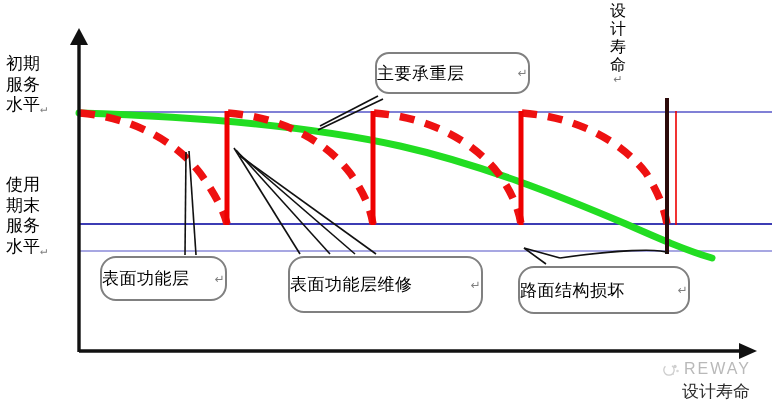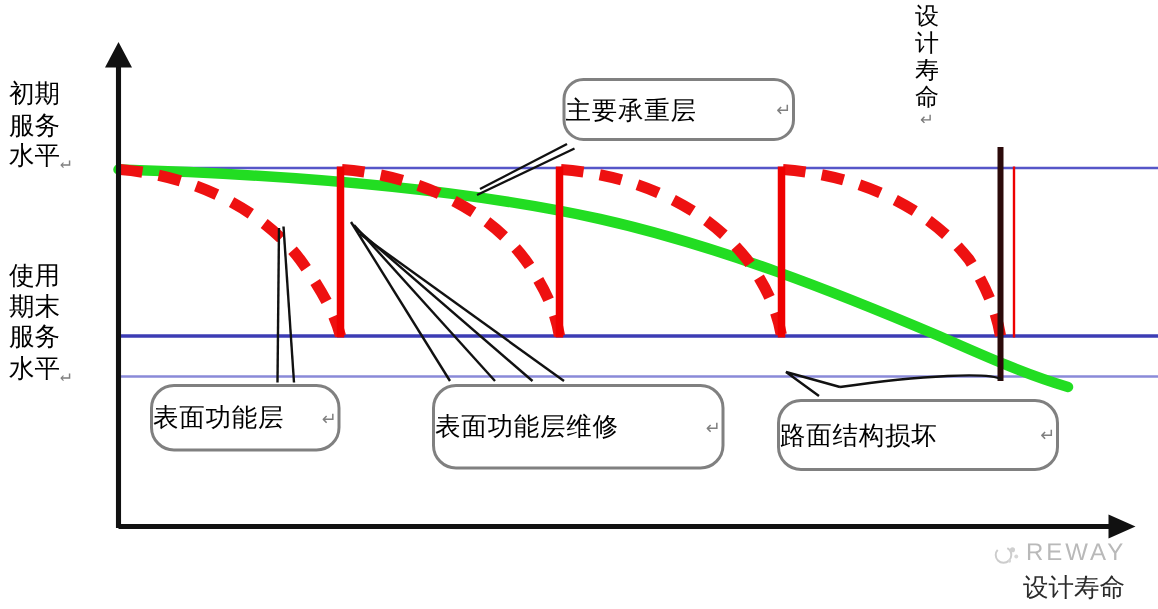--- a/index.html
+++ b/index.html
@@ -104,21 +104,21 @@
   }
   #callout-surface-function-repair {
     left: 288px;
     top: 256px;
     width: 195px;
     height: 57px;
   }
   #callout-pavement-structure-damage {
     left: 518px;
     top: 266px;
-    width: 188px;
+    width: 172px;
     height: 48px;
   }
 
   
   #watermark {
     position: absolute;
     left: 662px;
     top: 360px;
     width: 108px;
     height: 44px;

